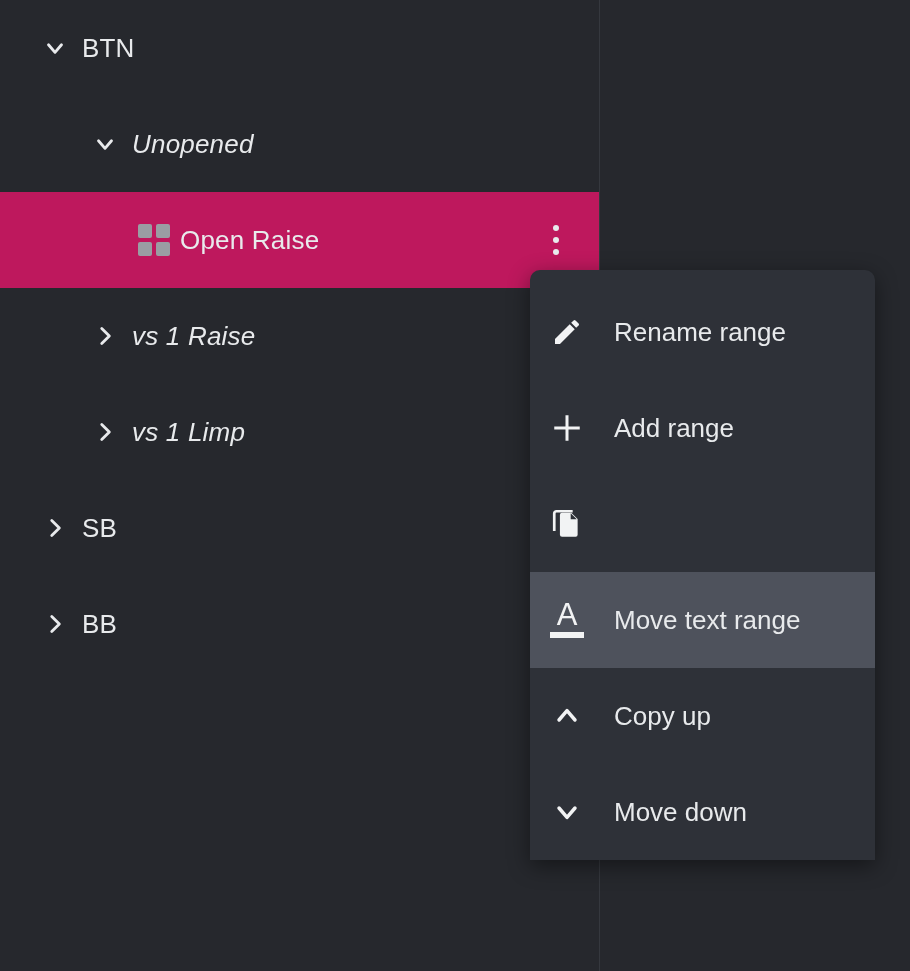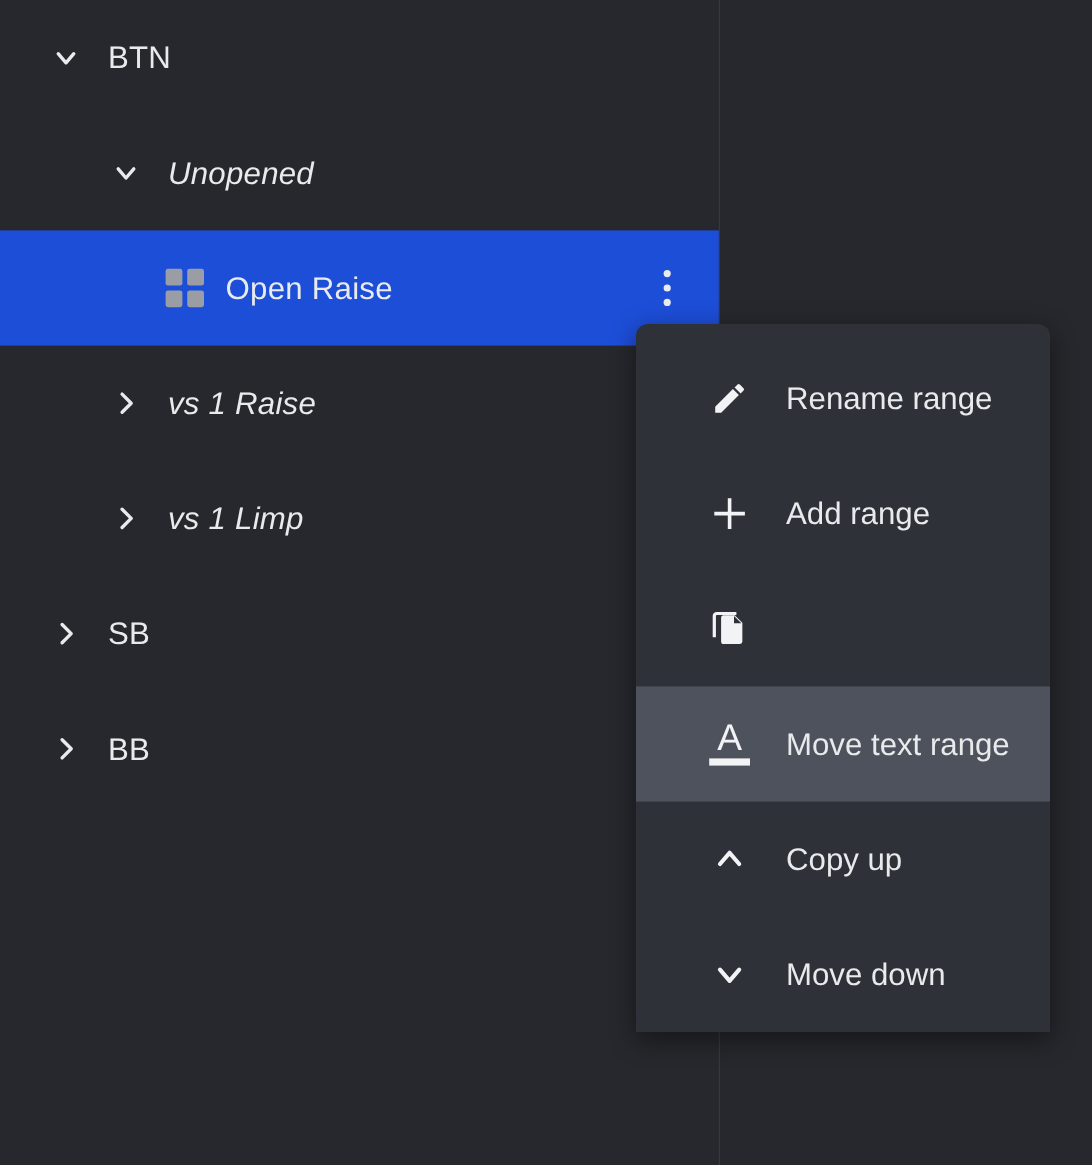--- a/index.html
+++ b/index.html
@@ -30,21 +30,21 @@
     position: relative;
     display: flex;
     align-items: center;
     height: 96px;
     width: 100%;
     color: #e8eaec;
     font-size: 26px;
     letter-spacing: .2px;
     cursor: pointer;
   }
-  .tree-row.selected { background: #1d4ed8; }
+  .tree-row.selected { background: #be185d; }
 
   .twisty {
     width: 34px;
     height: 34px;
     flex: 0 0 34px;
     display: flex;
     align-items: center;
     justify-content: center;
   }
   .twisty svg { display: block; }
@@ -56,21 +56,21 @@
     grid-template-columns: 14px 14px;
     grid-template-rows: 14px 14px;
     gap: 4px;
   }
   .grid-icon i {
     display: block;
     background: #9a9da3;
     border-radius: 2px;
   }
   .tree-label {
-    margin-left: 18px;
+    margin-left: 10px;
     white-space: nowrap;
   }
   .kebab {
     position: absolute;
     right: 30px;
     top: 50%;
     transform: translateY(-50%);
     width: 26px;
     height: 34px;
     display: flex;
@@ -109,21 +109,21 @@
     background: #2e3138;
     border-radius: 10px 10px 0 0;
     box-shadow: 0 6px 22px rgba(0,0,0,.45);
     overflow: hidden;
     padding-top: 14px;
   }
   .menu-item {
     display: flex;
     align-items: center;
     height: 96px;
-    padding-left: 58px;
+    padding-left: 17px;
     color: #e8eaec;
     font-size: 26px;
     cursor: pointer;
     white-space: nowrap;
   }
   .menu-item.active { background: #4e525c; }
   .menu-icon {
     width: 40px; height: 40px;
     flex: 0 0 40px;
     display: flex;

